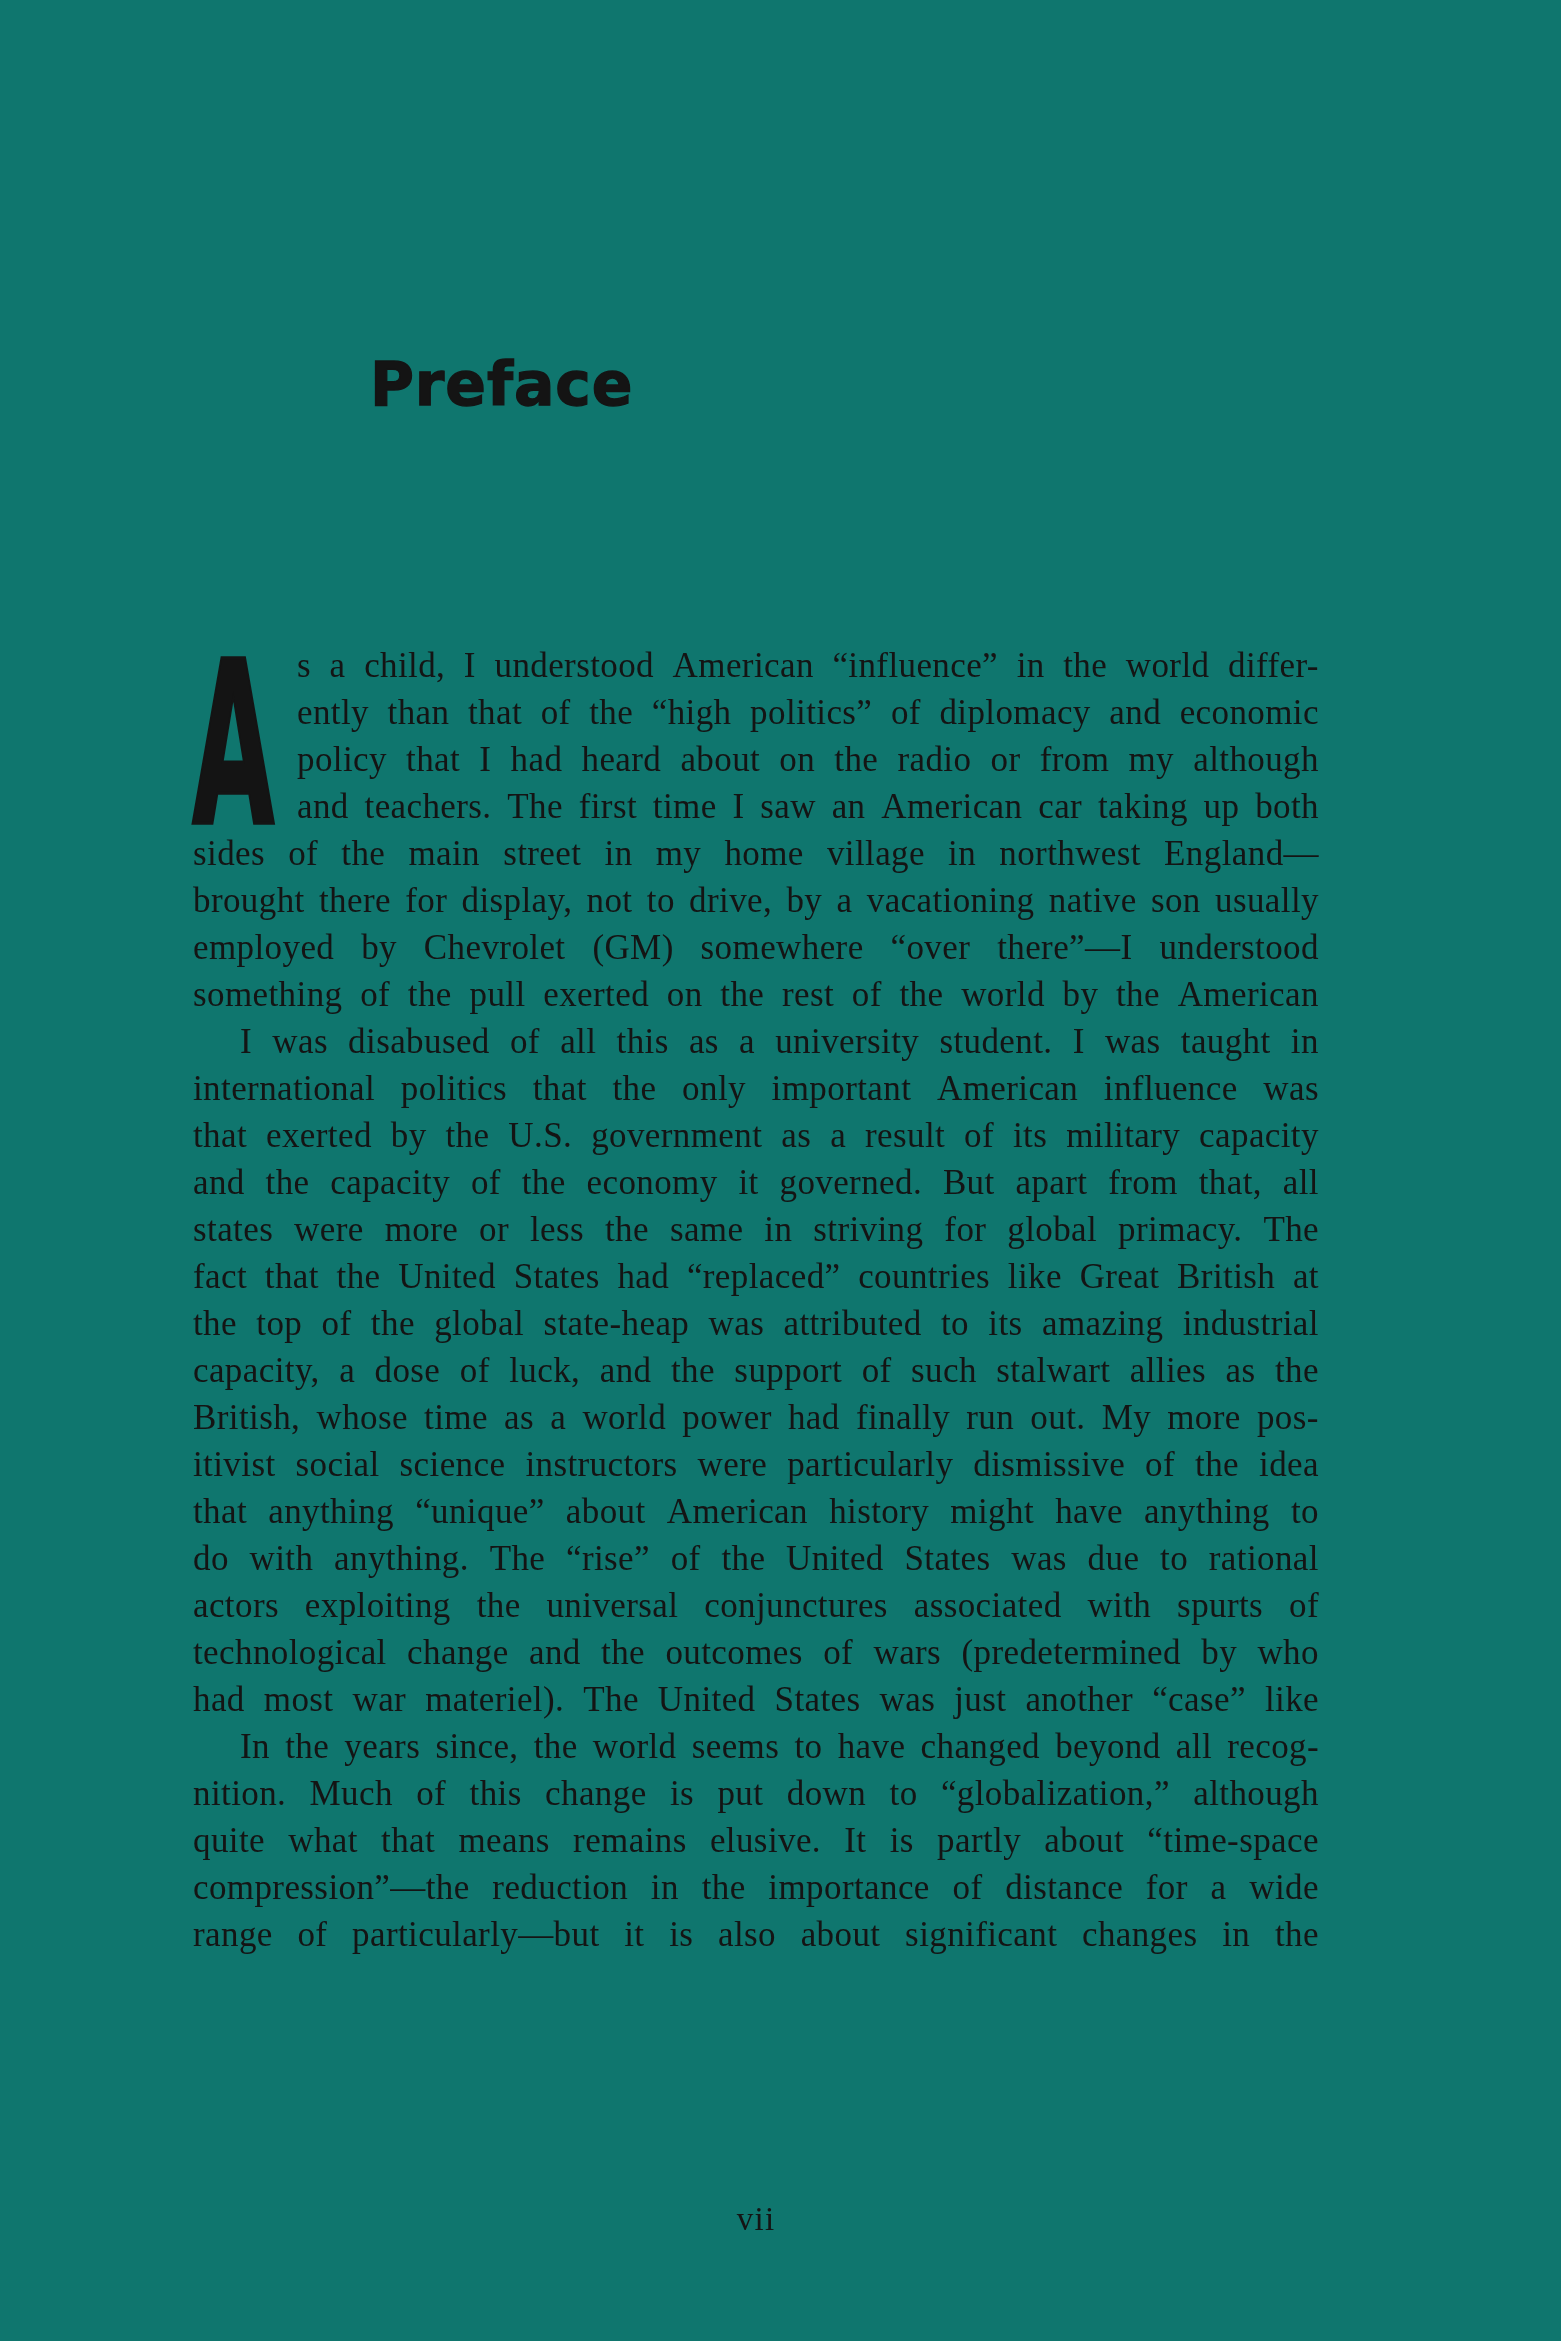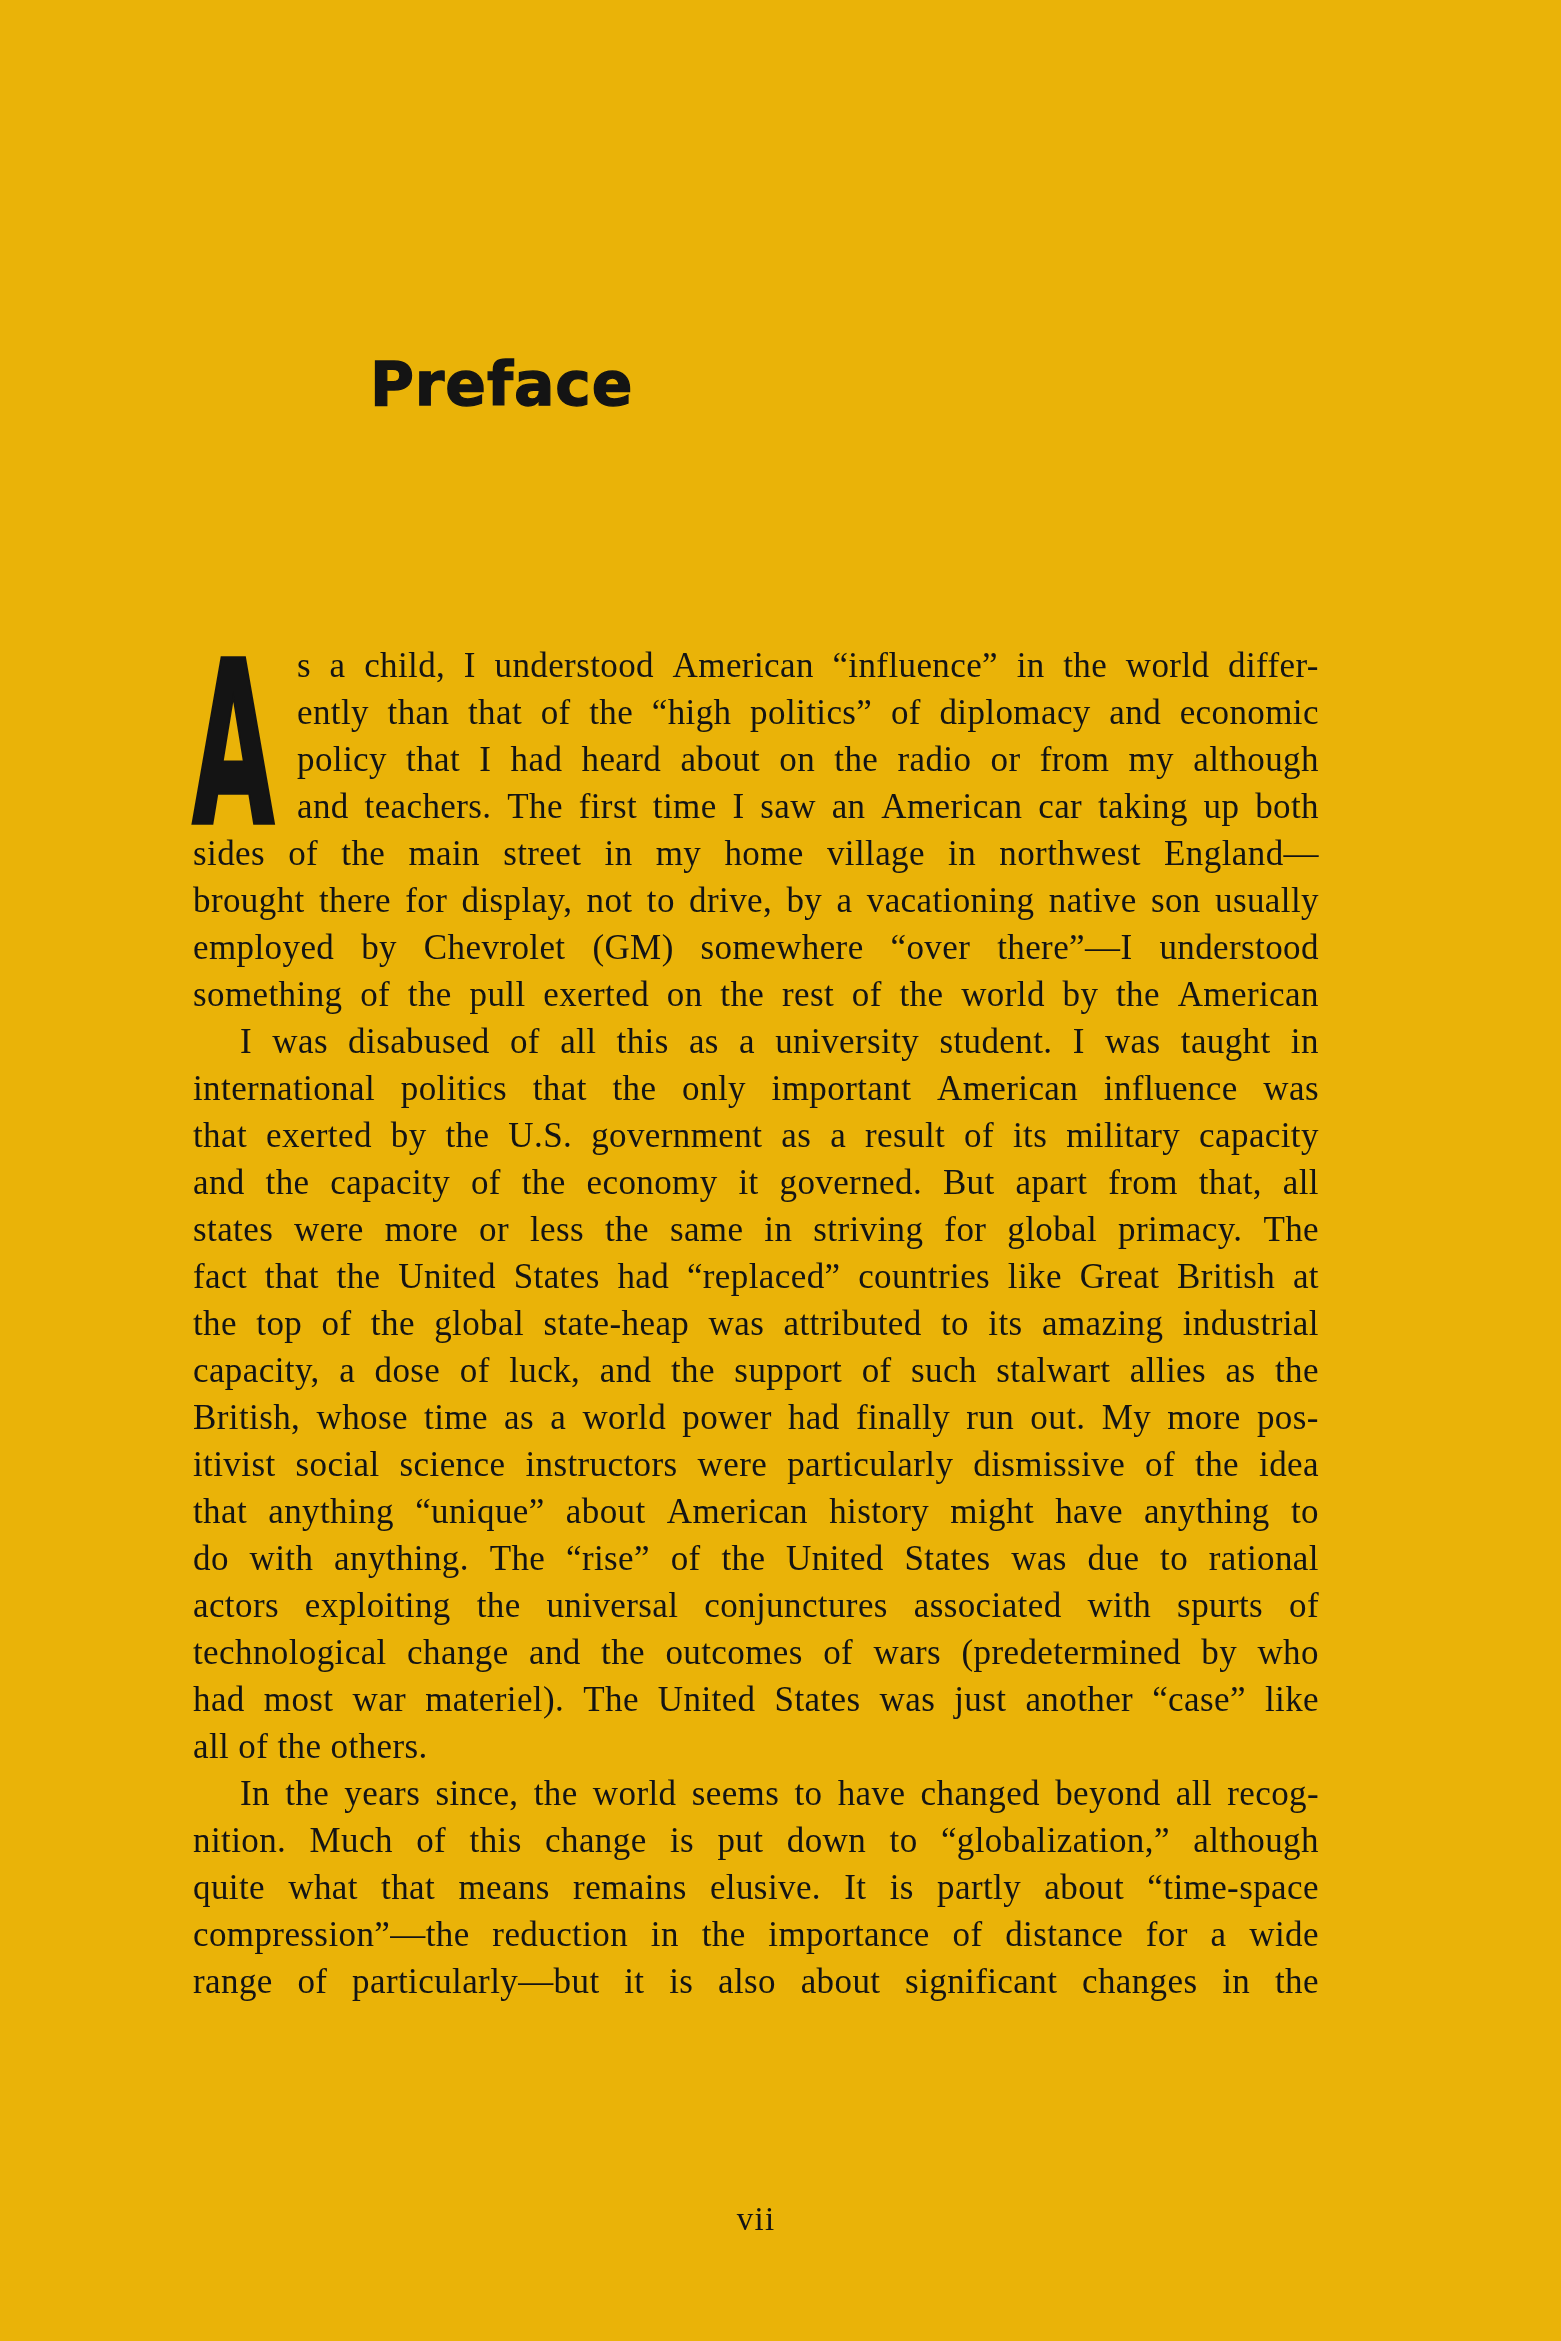--- a/index.html
+++ b/index.html
@@ -5,21 +5,21 @@
   html, body {
     margin: 0;
     padding: 0;
     background: #ffffff;
     overflow: hidden;
   }
   #page {
     position: relative;
     width: 1561px;
     height: 2342px;
-    background: #eab308;
+    background: #0f766e;
     color: #141414;
   }
   .chapter-title {
     position: absolute;
     left: 370px;
     top: 354px;
     margin: 0;
     font-family: "DejaVu Sans", "Liberation Sans", sans-serif;
     font-weight: 900;
     font-size: 60px;
@@ -107,21 +107,20 @@
       <div class="line"><span>fact</span><span>that</span><span>the</span><span>United</span><span>States</span><span>had</span><span>“replaced”</span><span>countries</span><span>like</span><span>Great</span><span>British</span><span>at</span></div>
       <div class="line"><span>the</span><span>top</span><span>of</span><span>the</span><span>global</span><span>state-heap</span><span>was</span><span>attributed</span><span>to</span><span>its</span><span>amazing</span><span>industrial</span></div>
       <div class="line"><span>capacity,</span><span>a</span><span>dose</span><span>of</span><span>luck,</span><span>and</span><span>the</span><span>support</span><span>of</span><span>such</span><span>stalwart</span><span>allies</span><span>as</span><span>the</span></div>
       <div class="line"><span>British,</span><span>whose</span><span>time</span><span>as</span><span>a</span><span>world</span><span>power</span><span>had</span><span>finally</span><span>run</span><span>out.</span><span>My</span><span>more</span><span>pos-</span></div>
       <div class="line"><span>itivist</span><span>social</span><span>science</span><span>instructors</span><span>were</span><span>particularly</span><span>dismissive</span><span>of</span><span>the</span><span>idea</span></div>
       <div class="line"><span>that</span><span>anything</span><span>“unique”</span><span>about</span><span>American</span><span>history</span><span>might</span><span>have</span><span>anything</span><span>to</span></div>
       <div class="line"><span>do</span><span>with</span><span>anything.</span><span>The</span><span>“rise”</span><span>of</span><span>the</span><span>United</span><span>States</span><span>was</span><span>due</span><span>to</span><span>rational</span></div>
       <div class="line"><span>actors</span><span>exploiting</span><span>the</span><span>universal</span><span>conjunctures</span><span>associated</span><span>with</span><span>spurts</span><span>of</span></div>
       <div class="line"><span>technological</span><span>change</span><span>and</span><span>the</span><span>outcomes</span><span>of</span><span>wars</span><span>(predetermined</span><span>by</span><span>who</span></div>
       <div class="line"><span>had</span><span>most</span><span>war</span><span>materiel).</span><span>The</span><span>United</span><span>States</span><span>was</span><span>just</span><span>another</span><span>“case”</span><span>like</span></div>
-      <div class="line endline">all of the others.</div>
       <div class="line indent"><span>In</span><span>the</span><span>years</span><span>since,</span><span>the</span><span>world</span><span>seems</span><span>to</span><span>have</span><span>changed</span><span>beyond</span><span>all</span><span>recog-</span></div>
       <div class="line"><span>nition.</span><span>Much</span><span>of</span><span>this</span><span>change</span><span>is</span><span>put</span><span>down</span><span>to</span><span>“globalization,”</span><span>although</span></div>
       <div class="line"><span>quite</span><span>what</span><span>that</span><span>means</span><span>remains</span><span>elusive.</span><span>It</span><span>is</span><span>partly</span><span>about</span><span>“time-space</span></div>
       <div class="line"><span>compression”—the</span><span>reduction</span><span>in</span><span>the</span><span>importance</span><span>of</span><span>distance</span><span>for</span><span>a</span><span>wide</span></div>
       <div class="line"><span>range</span><span>of</span><span>particularly—but</span><span>it</span><span>is</span><span>also</span><span>about</span><span>significant</span><span>changes</span><span>in</span><span>the</span></div>
     </div>
 
   <div class="pagenum">vii</div>
 </div>
 

